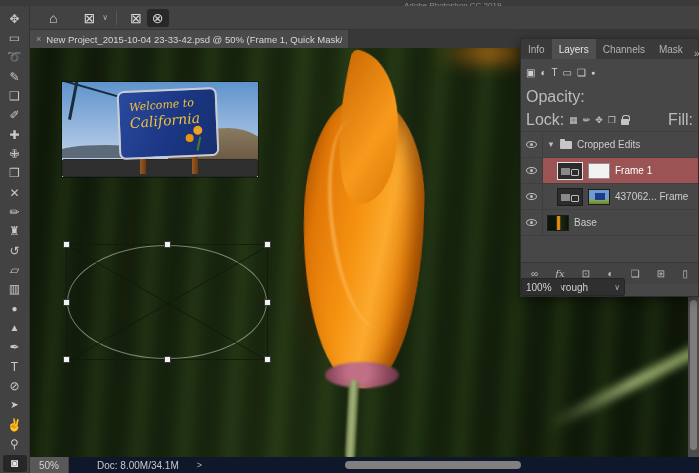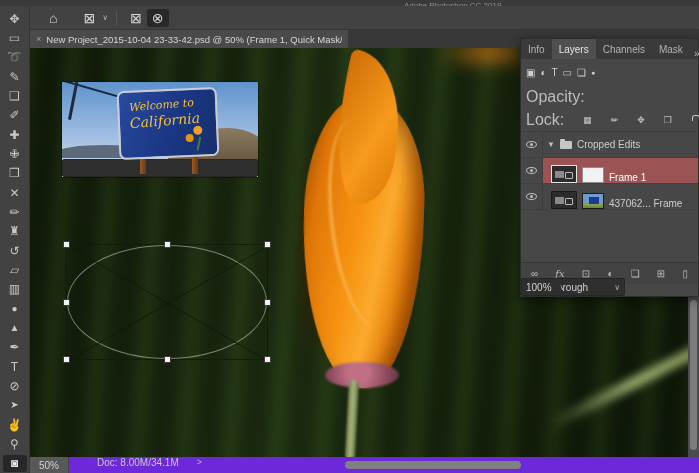--- a/index.html
+++ b/index.html
@@ -78,21 +78,21 @@
   #frame-box { position:absolute; left:36px; top:196px; width:202px; height:116px; border:1px solid rgba(16,26,12,.85); }
   #frame-box .ellipse { position:absolute; inset:0; border:1px solid rgba(195,208,190,.55); border-radius:50%; }
   .diag { position:absolute; left:0; width:233px; height:0; border-top:1px solid rgba(16,26,12,.8); transform-origin:left center; }
   #diag1 { top:0; transform:rotate(29.88deg); }
   #diag2 { top:116px; transform:rotate(-29.88deg); }
   .handle { position:absolute; width:7px; height:7px; background:#f2f2f2; border:1px solid #3a3a3a; }
 
   
   #vscroll { left:688px; top:297px; width:11px; height:160px; background:#4b4b4b; z-index:4; }
   #vscroll .vthumb { position:absolute; left:2px; top:3px; width:7px; height:150px; border-radius:4px; background:#7c7c7c; }
-  #statusbar { left:30px; top:457px; width:669px; height:16px; background:#6d28d9; display:flex; z-index:6; }
+  #statusbar { left:30px; top:457px; width:669px; height:16px; background:#0f172a; display:flex; align-items:center; z-index:6; }
   #zoom-field { height:16px; display:flex; align-items:center; padding:0 9px; background:#585858; border-right:1px solid #444; color:#d2d2d2; font-size:10px; }
   #doc-size { margin-left:28px; color:#c9c9c9; font-size:10px; }
   #status-chev { margin-left:18px; color:#b5b5b5; font-size:9px; }
   #hthumb { position:absolute; left:315px; top:4px; width:176px; height:8px; border-radius:4px; background:#808080; }
 
   
   #panel { left:520px; top:38px; width:179px; height:259px; background:#474747; border:1px solid #2d2d2d; box-shadow:0 3px 10px rgba(0,0,0,.45); z-index:10; font-size:10px; color:#c8c8c8; }
   #panel-tabs { display:flex; align-items:flex-end; height:20px; background:#3a3a3a; }
   .ptab { padding:0 7px; height:20px; display:flex; align-items:center; color:#b3b3b3; font-size:10px; }
   .ptab.active { background:#4f4f4f; color:#e4e4e4; }
@@ -103,35 +103,35 @@
   .field { background:#2f2f2f; border:1px solid #272727; border-radius:2px; height:18px; display:flex; align-items:center; padding:0 4px; gap:4px; color:#d2d2d2; }
   #kind-field { width:82px; }
   #kind-field .spacer { flex:1; }
   .mag { width:7px; height:7px; border:1.5px solid #b9b9b9; border-radius:50%; position:relative; }
   .mag::after { content:""; position:absolute; left:6px; top:6px; width:4px; height:1.5px; background:#b9b9b9; transform:rotate(45deg); }
   .ficon { font-size:10px; color:#cfcfcf; }
   #blend-row { height:24px; gap:4px; }
   #blend-field { width:104px; } #blend-field .spacer { flex:1; }
   .lbl { color:#bcbcbc; font-size:16px; }
   #opacity-field { width:42px; } #opacity-field .spacer { flex:1; }
-  #lock-row { height:22px; gap:19px; }
+  #lock-row { height:22px; gap:5px; }
   .lkicon { font-size:9px; color:#c5c5c5; }
   .lock-shape { width:8px; height:6px; background:#c5c5c5; border-radius:1px; position:relative; margin-top:4px; }
   .lock-shape::before { content:""; position:absolute; left:1px; top:-4px; width:6px; height:5px; border:1.5px solid #c5c5c5; border-bottom:none; border-radius:3px 3px 0 0; }
   #lock-row .spacer { flex:1; }
   #fill-field { width:42px; } #fill-field .spacer { flex:1; }
 
   #layer-list { height:131px; overflow:hidden; border-top:1px solid #3e3e3e; }
   .lrow { display:flex; align-items:center; height:26px; border-bottom:1px solid #3f3f3f; }
   .eyecol { width:22px; height:100%; display:flex; align-items:center; justify-content:center; border-right:1px solid #3e3e3e; flex:none; }
   .eye { width:11px; height:7px; border:1px solid #bdbdbd; border-radius:50%; position:relative; }
   .eye::after { content:""; position:absolute; left:3px; top:1.2px; width:3px; height:3px; border-radius:50%; background:#bdbdbd; }
   .lbody { flex:1; height:100%; display:flex; align-items:center; gap:5px; padding-left:4px; color:#cdcdcd; }
   .lrow.selected .lbody { background:#9b5353; color:#fff; }
-  .indent { padding-left:8px;align-items:flex-end; }
+  .indent { padding-left:14px; }
   .grp-chev { font-size:8px; color:#bdbdbd; }
   .folder { width:12px; height:8px; background:#c6c6c6; border-radius:1px; position:relative; }
   .folder::before { content:""; position:absolute; left:0; top:-2px; width:5px; height:2px; background:#c6c6c6; border-radius:1px 1px 0 0; }
   .thumb-frame { width:26px; height:18px; background:#2c2c2c; border:1px solid #1c1c1c; position:relative; flex:none; }
   .thumb-frame.sel { border:1px solid #e6e6e6; }
   .thumb-frame .mini1 { position:absolute; left:3px; top:5px; width:9px; height:7px; background:#8a8a8a; }
   .thumb-frame .mini2 { position:absolute; right:3px; bottom:3px; width:8px; height:7px; border:1px solid #bdbdbd; border-radius:1px; }
   .thumb-white { width:22px; height:16px; background:#f2f2f2; border:1px solid #8f8f8f; flex:none; }
   .thumb-photo { width:22px; height:16px; border:1px solid #1c1c1c; flex:none; background:linear-gradient(#6f9cce 55%,#8aa055 75%,#5f8a35); position:relative; }
   .thumb-photo::after { content:""; position:absolute; left:6px; top:3px; width:10px; height:7px; background:#1e3a8a; }
@@ -340,20 +340,29 @@
           </div>
         <div class="lbody indent">
           <span class="thumb-frame">
               <span class="mini1"></span>
               <span class="mini2"></span>
             </span>
           <span class="thumb-photo"></span>
           <span class="lname">437062... Frame</span>
         </div>
       </div>
+      <div class="lrow">
+        <div class="eyecol">
+            <span class="eye"></span>
+          </div>
+        <div class="lbody">
+          <span class="thumb-base"></span>
+          <span class="lname">Base</span>
+        </div>
+      </div>
     </div>
 
     <div id="panel-bottom">
       <span class="bicon">∞</span>
       <span class="bicon fx">fx</span>
       <span class="bicon">⊡</span>
       <span class="bicon">◐</span>
       <span class="bicon">❏</span>
       <span class="bicon">⊞</span>
       <span class="bicon">▯</span>

